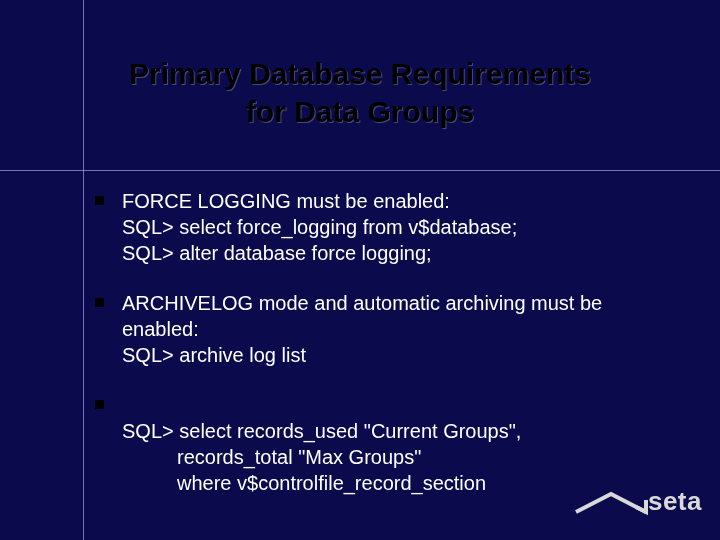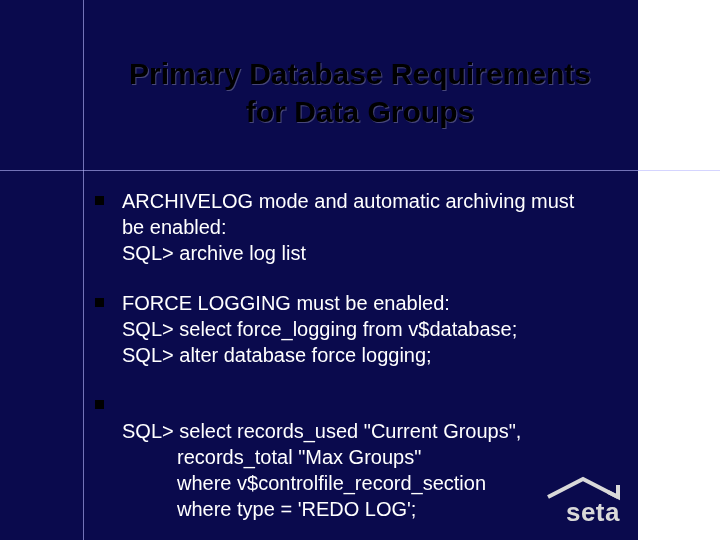--- a/index.html
+++ b/index.html
@@ -5,21 +5,21 @@
   html, body {
     margin: 0;
     padding: 0;
     width: 720px;
     height: 540px;
     overflow: hidden;
     font-family: Verdana, Arial, sans-serif;
   }
   .slide {
     position: relative;
-    width: 638px;
+    width: 720px;
     height: 540px;
     background: #0a0a4d;
     color: #ffffff;
     box-sizing: border-box;
   }
   .title-bar {
     position: absolute;
     top: 55px;
     left: 0;
     width: 720px;
@@ -76,24 +76,24 @@
     line-height: 1.3;
     color: #ffffff;
     font-family: Verdana, Arial, sans-serif;
   }
   .indent {
     padding-left: 55px;
   }
   .logo {
     position: absolute;
     right: 18px;
-    bottom: 12px;
+    bottom: 23px;
     display: flex;
-    flex-direction: column;
-    align-items: flex-end;
+    flex-direction: row;
+    align-items: flex-start;
   }
   .logo svg {
     display: block;
   }
   .logo .brand {
     font-family: Arial, sans-serif;
     font-weight: bold;
     font-size: 26px;
     color: #d9d9d9;
     margin-top: -4px;
@@ -113,42 +113,41 @@
       <span>Primary Database Requirements</span><br>
       <span>for Data Groups</span>
     </h1>
   </div>
 
   <div class="content">
 
     <div class="bullet">
       <div class="sq"></div>
       <div class="body">
-        <span>ARCHIVELOG mode and automatic archiving must be enabled:</span><br>
-        <span>SQL&gt; archive log list</span>
+        <span>FORCE LOGGING must be enabled:</span><br>
+        <span>SQL&gt; select force_logging from v$database;</span><br>
+        <span>SQL&gt; alter database force logging;</span>
       </div>
     </div>
 
     <div class="bullet">
       <div class="sq"></div>
       <div class="body">
-        <span>FORCE LOGGING must be enabled:</span><br>
-        <span>SQL&gt; select force_logging from v$database;</span><br>
-        <span>SQL&gt; alter database force logging;</span>
+        <span>ARCHIVELOG mode and automatic archiving must be enabled:</span><br>
+        <span>SQL&gt; archive log list</span>
       </div>
     </div>
 
     <div class="bullet">
       <div class="sq"></div>
       <div class="body">
         <br>
         <span>SQL&gt; select records_used "Current Groups",</span><br>
         <span class="indent">records_total "Max Groups"</span><br>
         <span class="indent">where v$controlfile_record_section</span><br>
-        <span class="indent">where type = 'REDO LOG';</span>
       </div>
     </div>
 
   </div>
 
   <div class="logo">
     <svg width="74" height="26" viewBox="0 0 74 26">
       <path d="M2 22 L37 4 L72 22" fill="none" stroke="#d9d9d9" stroke-width="4" stroke-linejoin="miter"></path>
       <path d="M62 17 L72 22 L72 10" fill="none" stroke="#d9d9d9" stroke-width="4" stroke-linejoin="miter"></path>
     </svg>

